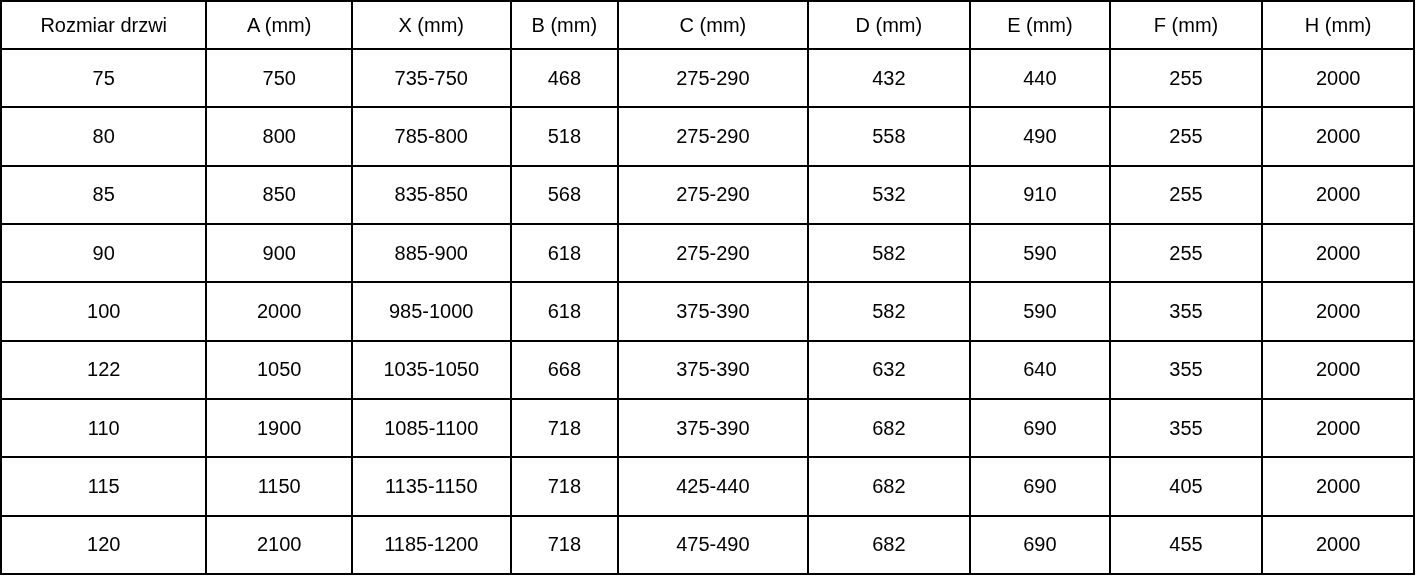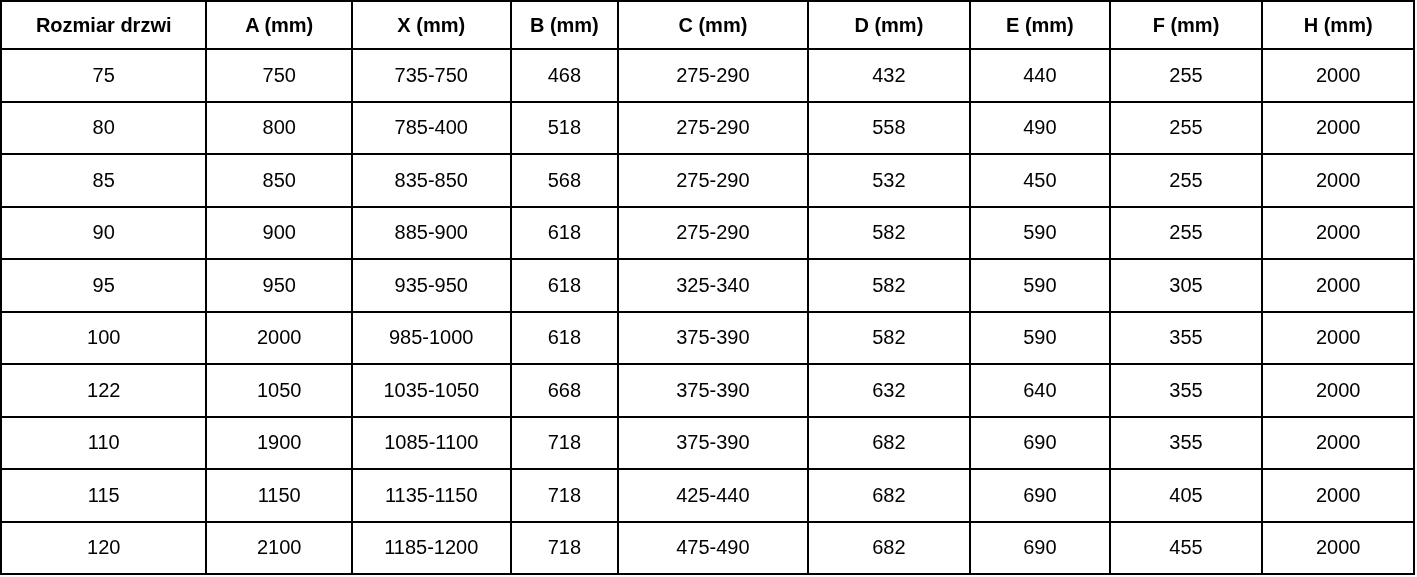--- a/index.html
+++ b/index.html
@@ -19,21 +19,21 @@
   .spec-table th, .spec-table td {
     border: 2px solid #000000;
     text-align: center;
     vertical-align: middle;
     padding: 0 4px;
     font-size: 20px;
     overflow: hidden;
     white-space: nowrap;
   }
   .spec-table th {
-    font-weight: bold;
+    font-weight: normal;
     height: 46px;
   }
   .spec-table td {
     font-weight: normal;
     height: 46px;
   }
   col.c0 { width: 14.54%; }
   col.c1 { width: 10.30%; }
   col.c2 { width: 11.22%; }
   col.c3 { width: 7.62%; }
@@ -79,59 +79,48 @@
         <td>468</td>
         <td>275-290</td>
         <td>432</td>
         <td>440</td>
         <td>255</td>
         <td>2000</td>
       </tr>
       <tr>
         <td>80</td>
         <td>800</td>
-        <td>785-400</td>
+        <td>785-800</td>
         <td>518</td>
         <td>275-290</td>
         <td>558</td>
         <td>490</td>
         <td>255</td>
         <td>2000</td>
       </tr>
       <tr>
         <td>85</td>
         <td>850</td>
         <td>835-850</td>
         <td>568</td>
         <td>275-290</td>
         <td>532</td>
-        <td>450</td>
+        <td>910</td>
         <td>255</td>
         <td>2000</td>
       </tr>
       <tr>
         <td>90</td>
         <td>900</td>
         <td>885-900</td>
         <td>618</td>
         <td>275-290</td>
         <td>582</td>
         <td>590</td>
         <td>255</td>
-        <td>2000</td>
-      </tr>
-      <tr>
-        <td>95</td>
-        <td>950</td>
-        <td>935-950</td>
-        <td>618</td>
-        <td>325-340</td>
-        <td>582</td>
-        <td>590</td>
-        <td>305</td>
         <td>2000</td>
       </tr>
       <tr>
         <td>100</td>
         <td>2000</td>
         <td>985-1000</td>
         <td>618</td>
         <td>375-390</td>
         <td>582</td>
         <td>590</td>

